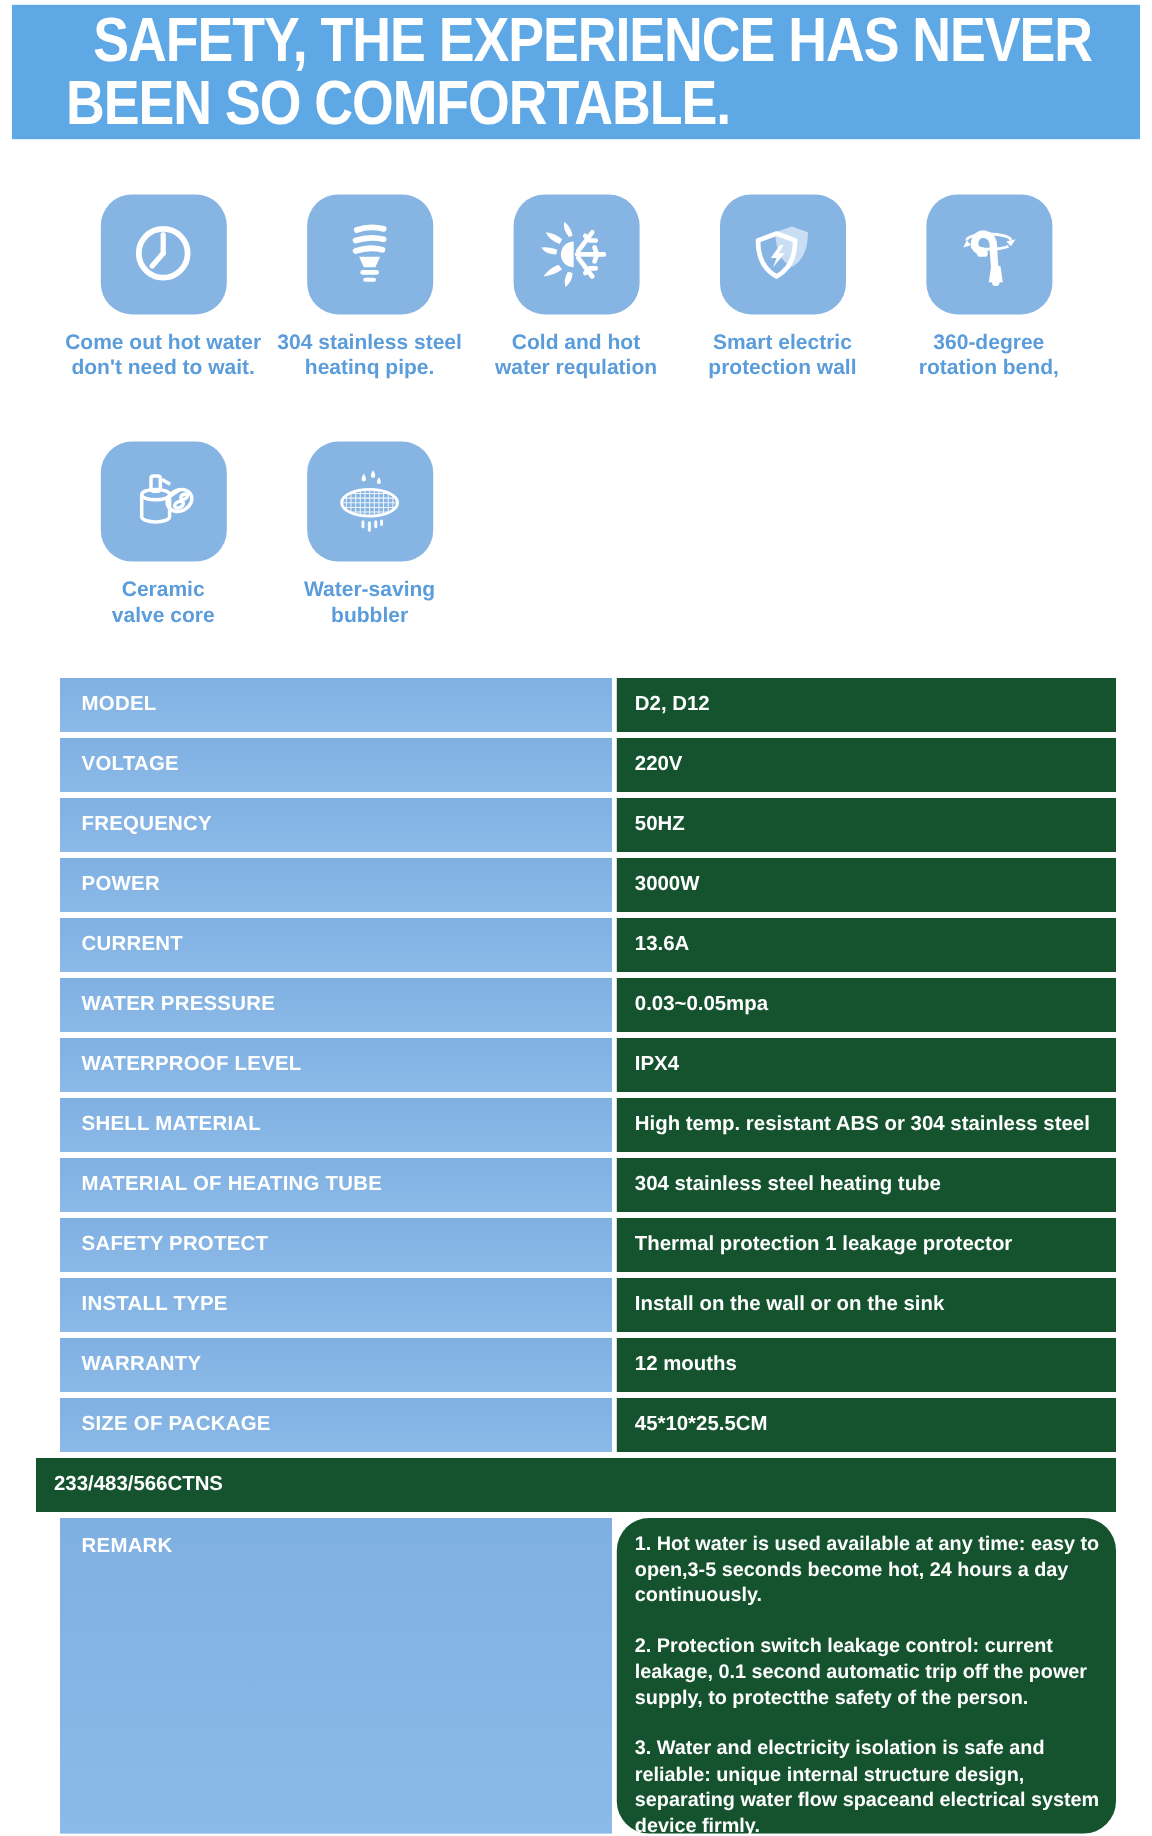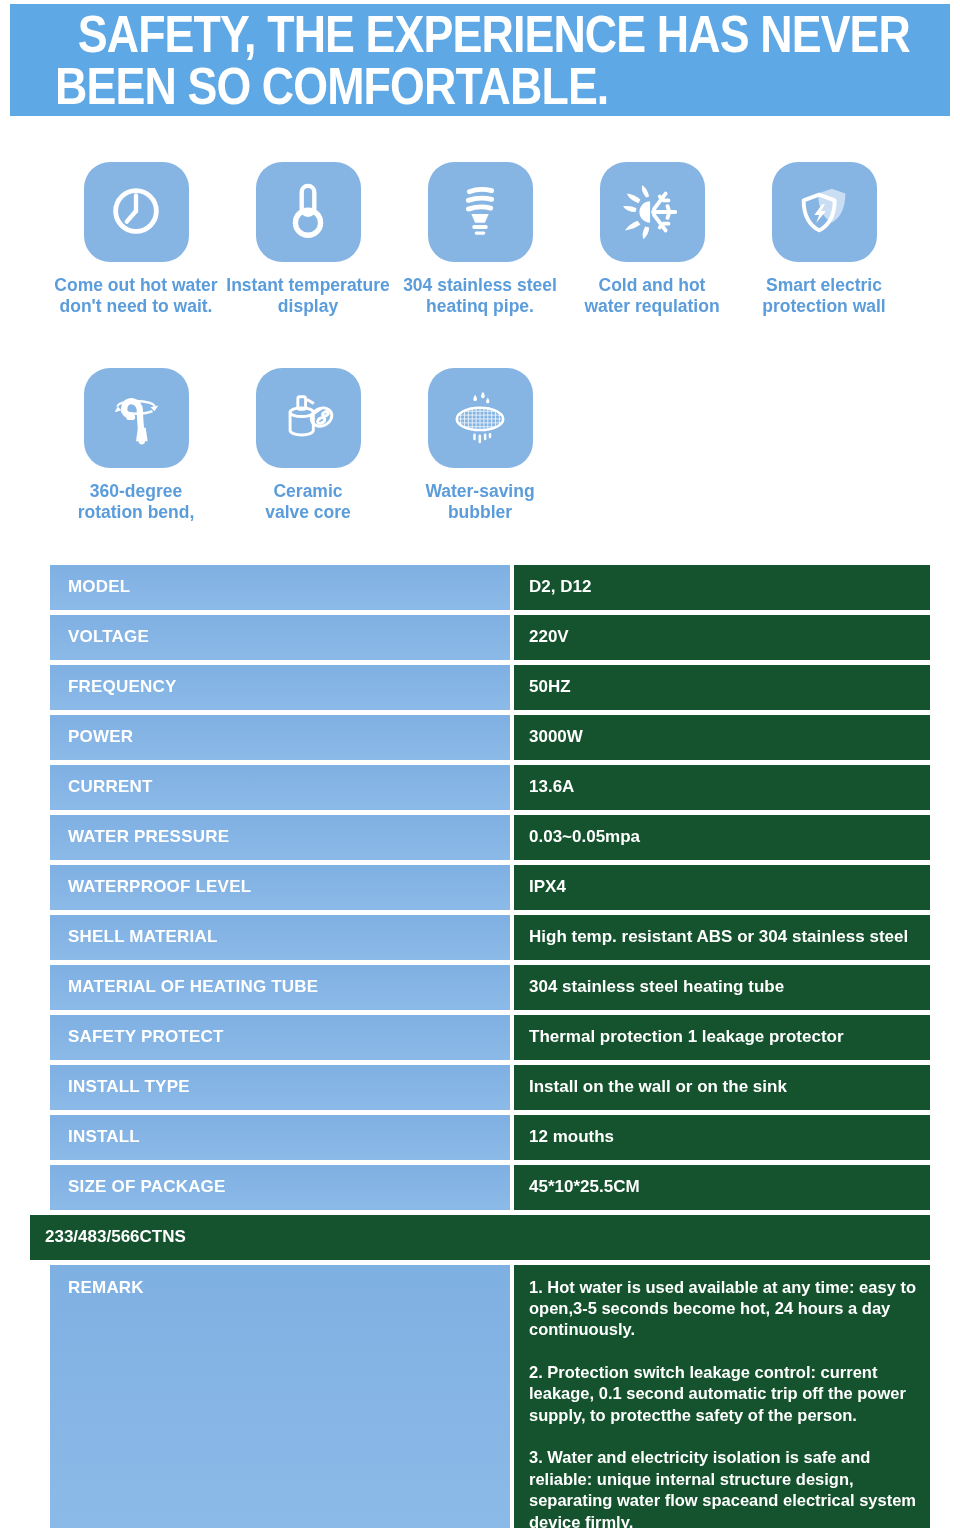--- a/index.html
+++ b/index.html
@@ -42,21 +42,21 @@
     display:flex; align-items:center; padding-left:18px; margin-right:4px;margin-left:20px;
   }
   .cell-value {
     flex:1; min-height:45px; background:#14532d;
     color:#ffffff; font-weight:700; font-size:17px;
     display:flex; align-items:center; padding-left:15px; padding-right:8px;
   }
   .remark-row .cell-label { align-items:flex-start; padding-top:13px; height:auto; }
   .remark-row .cell-value {
     flex-direction:column; align-items:flex-start; justify-content:flex-start;
-    padding:12px 14px 14px 15px; font-size:16.5px; line-height:1.3;
+    padding:12px 14px 14px 15px; font-size:16.5px; line-height:1.3;border-radius:27px;
   }
   .remark-row { height:263px; }
   .remark-row .cell-label, .remark-row .cell-value { height:263px; }
   .remark-para { margin-bottom:21px; }
   .remark-para:last-child { margin-bottom:0; }
 </style>
 </head>
 <body>
 
 <div class="banner">
@@ -73,32 +73,20 @@
         <line x1="32" y1="31" x2="32" y2="15" stroke="#fff" stroke-width="4.5" stroke-linecap="round"></line>
         <line x1="32" y1="31" x2="22.5" y2="42" stroke="#fff" stroke-width="4.5" stroke-linecap="round"></line>
       </svg>
     </div>
     <div class="caption">
       <div>Come out hot water</div>
       <div>don't need to wait.</div>
     </div>
   </div>
 
-  <div class="feature">
-    <div class="tile">
-      <svg width="62" height="62" viewBox="0 0 64 64">
-        <circle cx="32" cy="43" r="13" fill="none" stroke="#fff" stroke-width="5.5"></circle>
-        <rect x="25.5" y="5" width="13" height="30" rx="6.5" fill="none" stroke="#fff" stroke-width="4.5"></rect>
-      </svg>
-    </div>
-    <div class="caption">
-      <div>Instant temperature</div>
-      <div>display</div>
-    </div>
-  </div>
 
   <div class="feature">
     <div class="tile">
       <svg width="62" height="62" viewBox="0 0 64 64">
         <g stroke="#fff" stroke-width="5" stroke-linecap="round" fill="none">
           <path d="M21 11 Q32 7 44 10"></path>
           <path d="M20 20 Q32 16 44 19"></path>
           <path d="M20 29 Q32 25 43 28"></path>
         </g>
         <path d="M23 34 L41 34 L37 43 L27 43 Z" fill="#fff"></path>
@@ -283,21 +271,21 @@
   </div>
   <div class="spec-row">
     <div class="cell-label">SAFETY PROTECT</div>
     <div class="cell-value">Thermal protection 1 leakage protector</div>
   </div>
   <div class="spec-row">
     <div class="cell-label">INSTALL TYPE</div>
     <div class="cell-value">Install on the wall or on the sink</div>
   </div>
   <div class="spec-row">
-    <div class="cell-label">INSTALL</div>
+    <div class="cell-label">WARRANTY</div>
     <div class="cell-value">12 mouths</div>
   </div>
   <div class="spec-row">
     <div class="cell-label">SIZE OF PACKAGE</div>
     <div class="cell-value">45*10*25.5CM</div>
   </div>
   <div class="spec-row">
     <div class="cell-value">233/483/566CTNS</div>
   </div>
 

